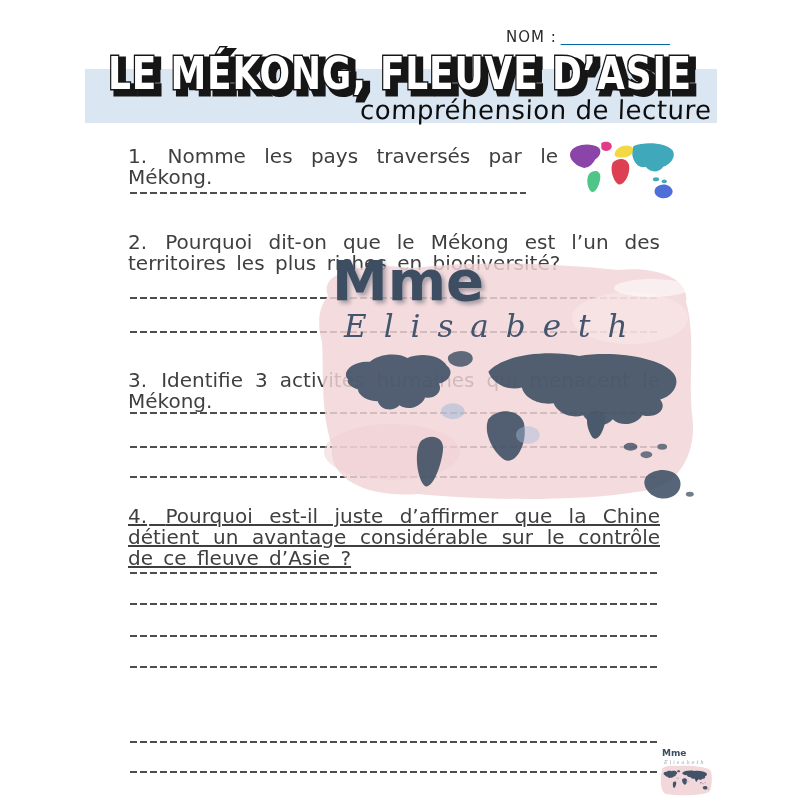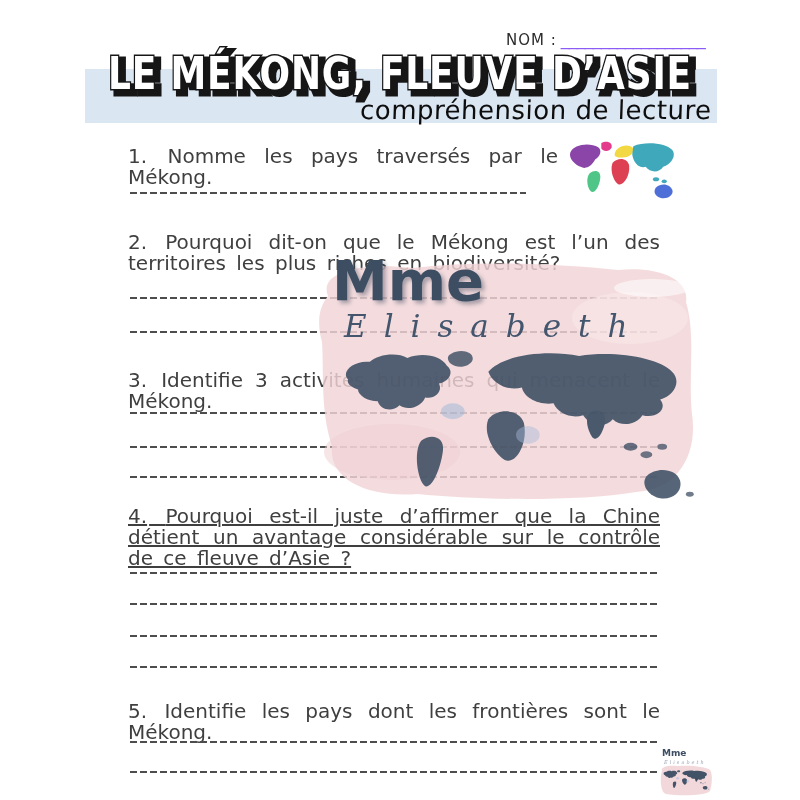--- a/index.html
+++ b/index.html
@@ -11,21 +11,21 @@
     overflow: hidden;
     font-family: "DejaVu Sans", sans-serif;
     color: #3d3d3d;
   }
   
   .nom-row {
     position: absolute; left: 506px; top: 28px;
     display: flex; align-items: baseline; gap: 4px;
     font-size: 15px; color: #2b2b2b; letter-spacing: 1px;
   }
-  .nom-line { font-size: 18px; color: #8b5cf6; letter-spacing: -1px; }
+  .nom-line { font-size: 14px; color: #0369a1; letter-spacing: -1px; }
   .title-band {
     position: absolute; left: 85px; top: 69px;
     width: 632px; height: 54px;
     background: #dbe6f3;
   }
   .title-svg { position: absolute; left: 88px; top: 42px; z-index: 2; }
   .title-svg text { font-family: "DejaVu Sans", sans-serif; letter-spacing: 1px; }
   .subtitle {
     position: absolute; right: 88px; top: 95px; z-index: 2;
     font-size: 26px; color: #0d0d0d; letter-spacing: 0.5px;
@@ -161,24 +161,20 @@
 
   <p class="question q4">
     <span class="qnum">4.</span>
     <span>Pourquoi est-il juste d’affirmer que la Chine détient un avantage considérable sur le contrôle de ce fleuve d’Asie ?</span>
   </p>
   <div class="answer-line" style="top:572px; width:527px;"></div>
   <div class="answer-line" style="top:603px; width:527px;"></div>
   <div class="answer-line" style="top:635px; width:527px;"></div>
   <div class="answer-line" style="top:666px; width:527px;"></div>
 
-  <p class="question q5">
-    <span class="qnum">5.</span>
-    <span>Identifie les pays dont les frontières sont le Mékong.</span>
-  </p>
   <div class="answer-line" style="top:741px; width:527px;"></div>
   <div class="answer-line" style="top:771px; width:527px;"></div>
 
   <div class="watermark">
     <svg class="pinkblob" width="405" height="260" viewBox="0 0 405 260">
       <path d="M28,44 C18,20 62,10 112,16 C180,8 258,12 318,18 C356,14 390,26 386,50 C396,84 388,124 392,162 C398,202 378,238 336,240 C276,250 176,248 118,242 C68,246 28,228 32,194 C20,158 24,118 22,90 C16,68 20,54 28,44 Z" fill="#f1d4d7" opacity="0.82"></path>
       <ellipse cx="330" cy="66" rx="58" ry="26" fill="#f8e7e8" opacity="0.6"></ellipse>
       <ellipse cx="92" cy="200" rx="68" ry="28" fill="#eecdd1" opacity="0.5"></ellipse>
       <ellipse cx="352" cy="36" rx="38" ry="9" fill="#ffffff" opacity="0.55"></ellipse>
     </svg>

